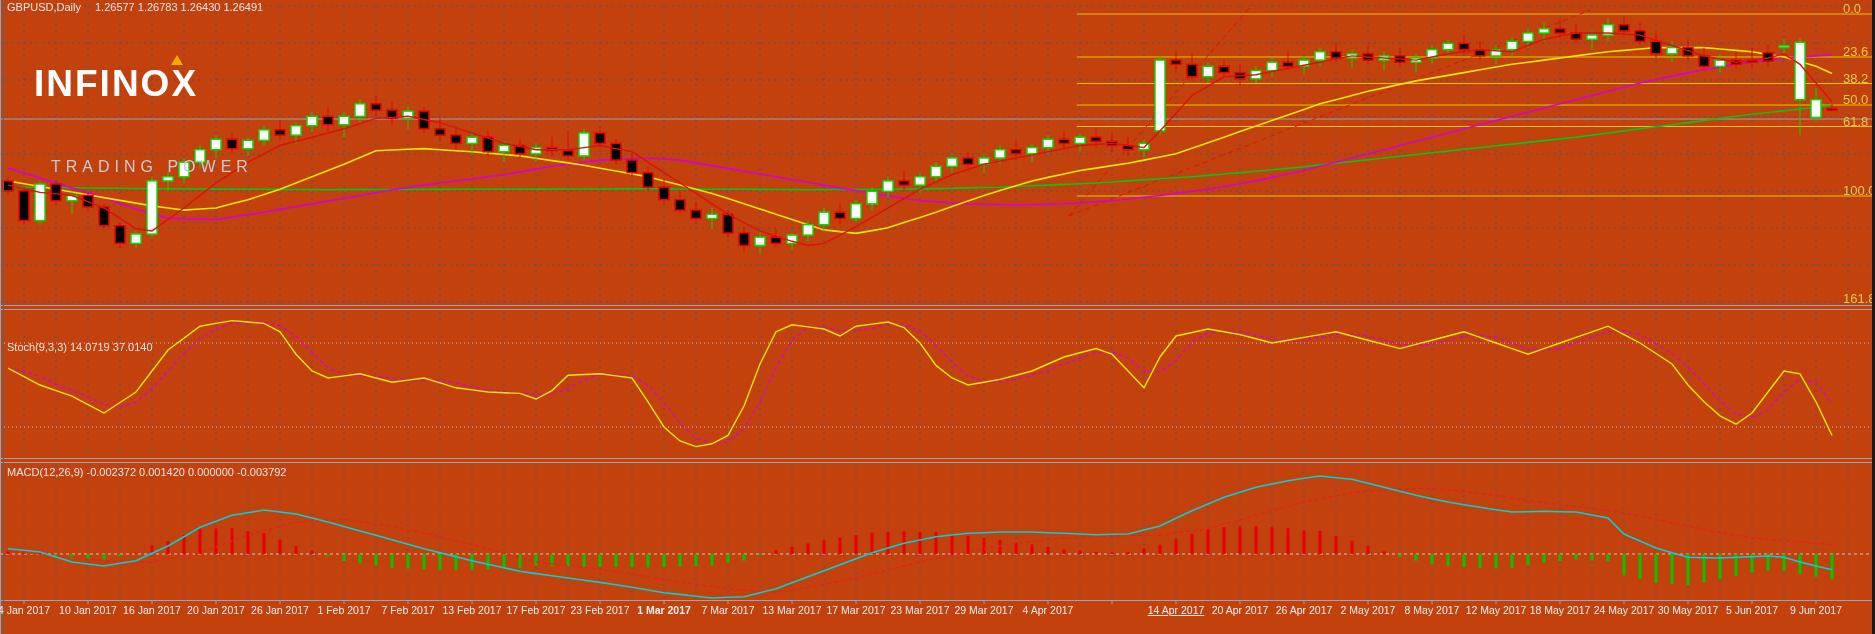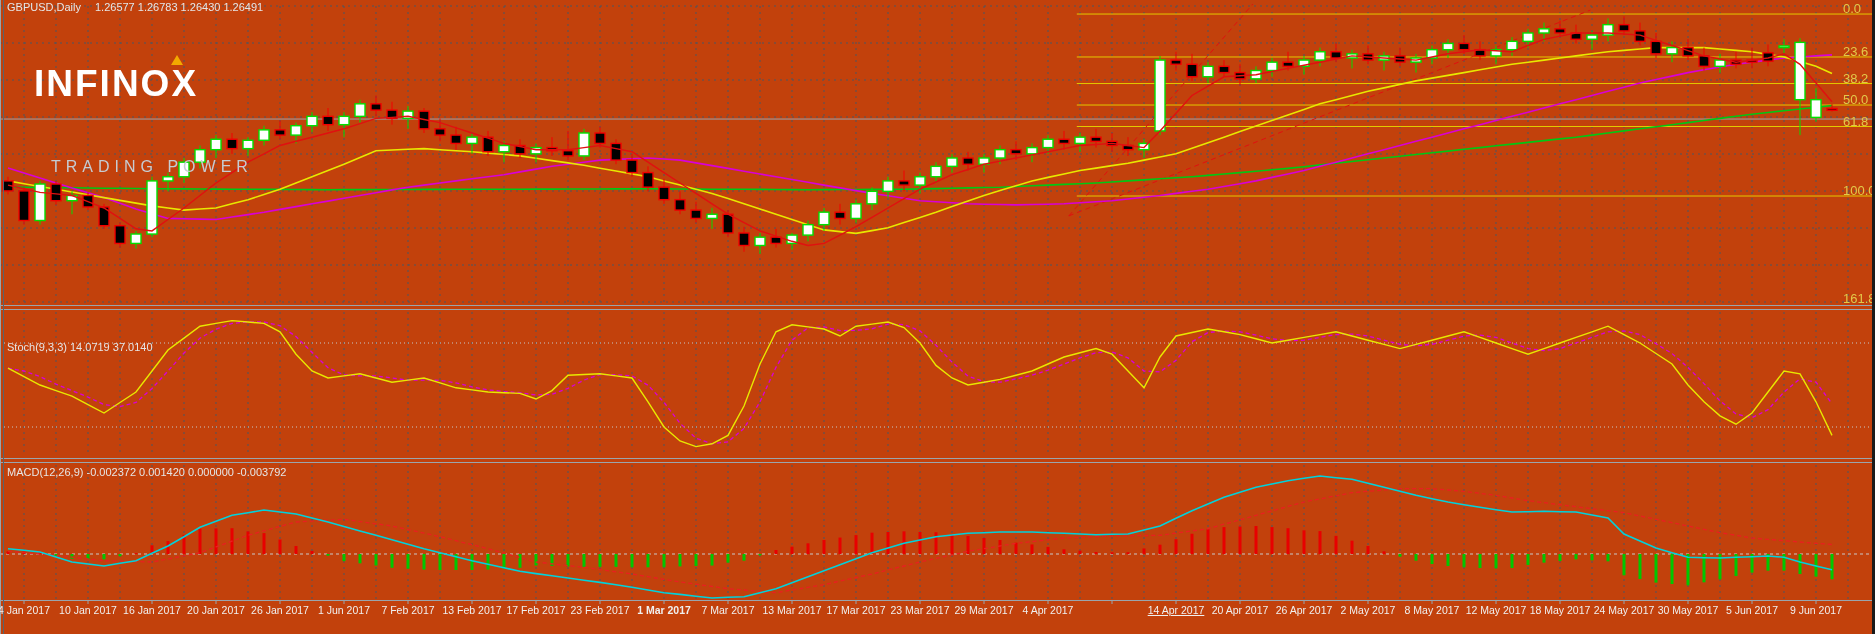--- a/index.html
+++ b/index.html
@@ -659,21 +659,21 @@
       <span class="fib-lab" style="top: 113.5px;">61.8</span>
       <span class="fib-lab" style="top: 183px;">100.0</span>
       <span class="fib-lab" style="top: 291px;">161.8</span>
     </div>
   <div id="x-axis">
       <span class="xdate" style="left: 24px;">4 Jan 2017</span>
       <span class="xdate" style="left: 88px;">10 Jan 2017</span>
       <span class="xdate" style="left: 152px;">16 Jan 2017</span>
       <span class="xdate" style="left: 216px;">20 Jan 2017</span>
       <span class="xdate" style="left: 280px;">26 Jan 2017</span>
-      <span class="xdate" style="left: 344px;">1 Jun 2017</span>
+      <span class="xdate" style="left: 344px;">1 Feb 2017</span>
       <span class="xdate" style="left: 408px;">7 Feb 2017</span>
       <span class="xdate" style="left: 472px;">13 Feb 2017</span>
       <span class="xdate" style="left: 536px;">17 Feb 2017</span>
       <span class="xdate" style="left: 600px;">23 Feb 2017</span>
       <span class="xdate" style="left: 664px; font-weight: bold;">1 Mar 2017</span>
       <span class="xdate" style="left: 728px;">7 Mar 2017</span>
       <span class="xdate" style="left: 792px;">13 Mar 2017</span>
       <span class="xdate" style="left: 856px;">17 Mar 2017</span>
       <span class="xdate" style="left: 920px;">23 Mar 2017</span>
       <span class="xdate" style="left: 984px;">29 Mar 2017</span>

